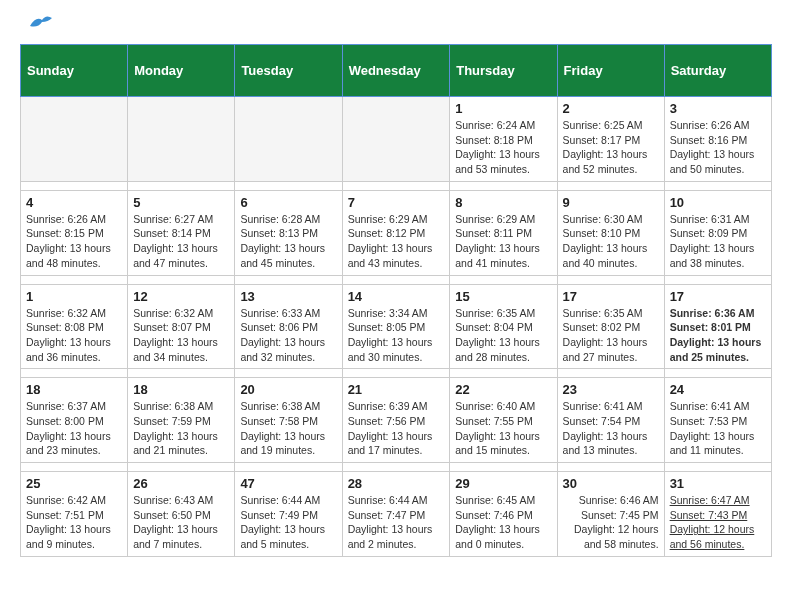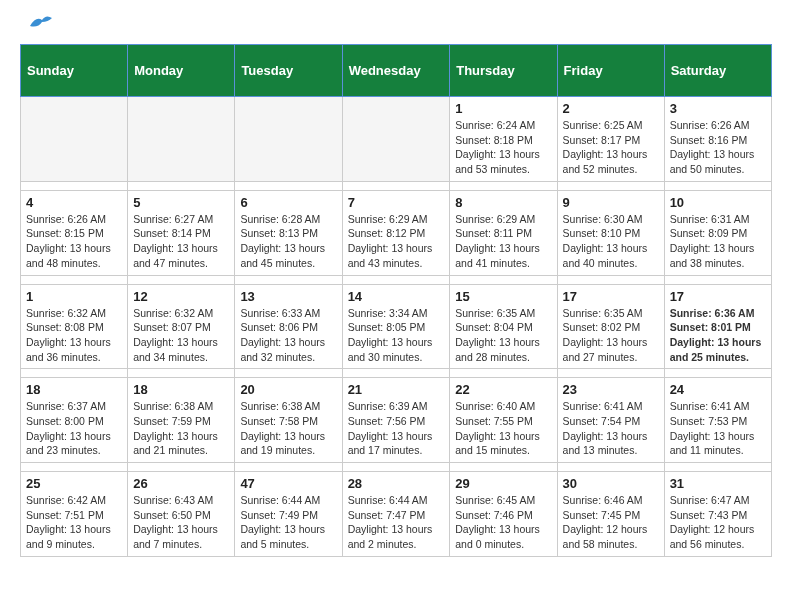--- a/index.html
+++ b/index.html
@@ -371,27 +371,27 @@
         </td>
         <td>
           <span class="day-num">29</span>
           <div class="day-info" style="white-space: pre-line;">Sunrise: 6:45 AM
 Sunset: 7:46 PM
 Daylight: 13 hours
 and 0 minutes.</div>
         </td>
         <td>
           <span class="day-num">30</span>
-          <div class="day-info" style="white-space: pre-line;">Sunrise: 6:46 AM
+          <div class="day-info" style="white-space: pre-line; text-align: right;">Sunrise: 6:46 AM
 Sunset: 7:45 PM
 Daylight: 12 hours
 and 58 minutes.</div>
         </td>
         <td>
           <span class="day-num">31</span>
-          <div class="day-info" style="white-space: pre-line;">Sunrise: 6:47 AM
+          <div class="day-info" style="white-space: pre-line; text-decoration: underline;">Sunrise: 6:47 AM
 Sunset: 7:43 PM
 Daylight: 12 hours
 and 56 minutes.</div>
         </td>
       </tr>
     </tbody>
 </table>
 
 </body></html>

